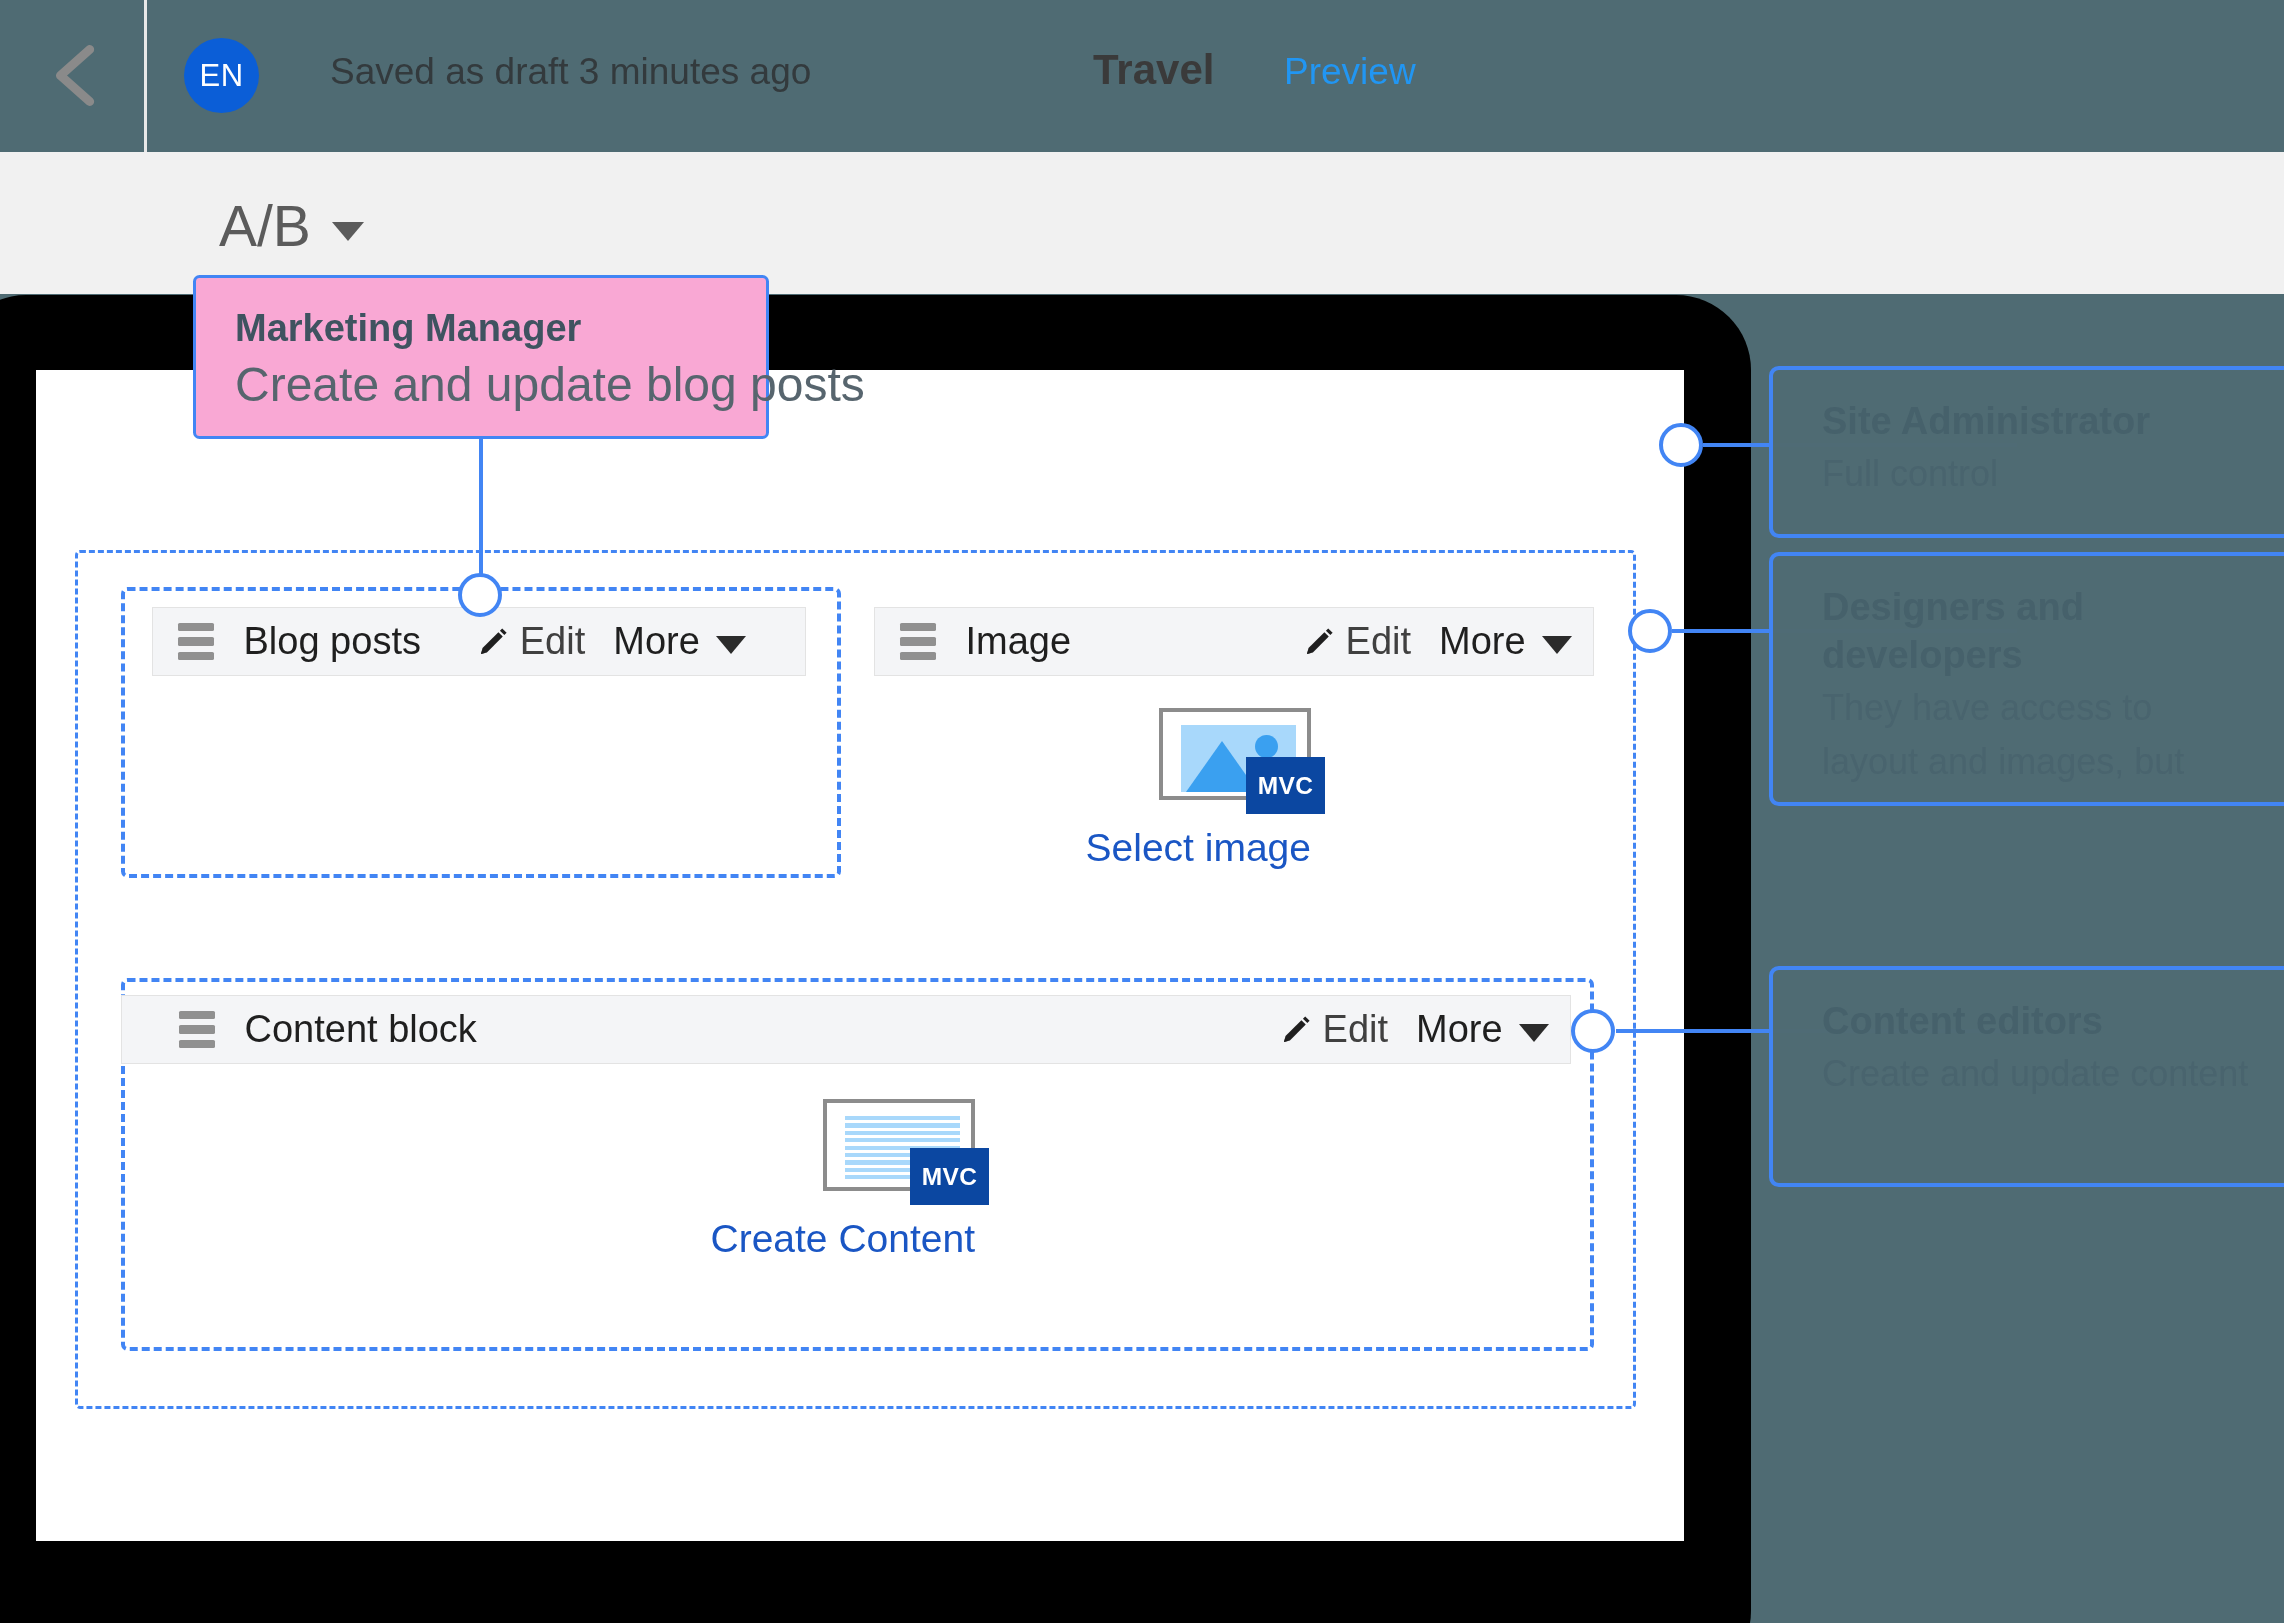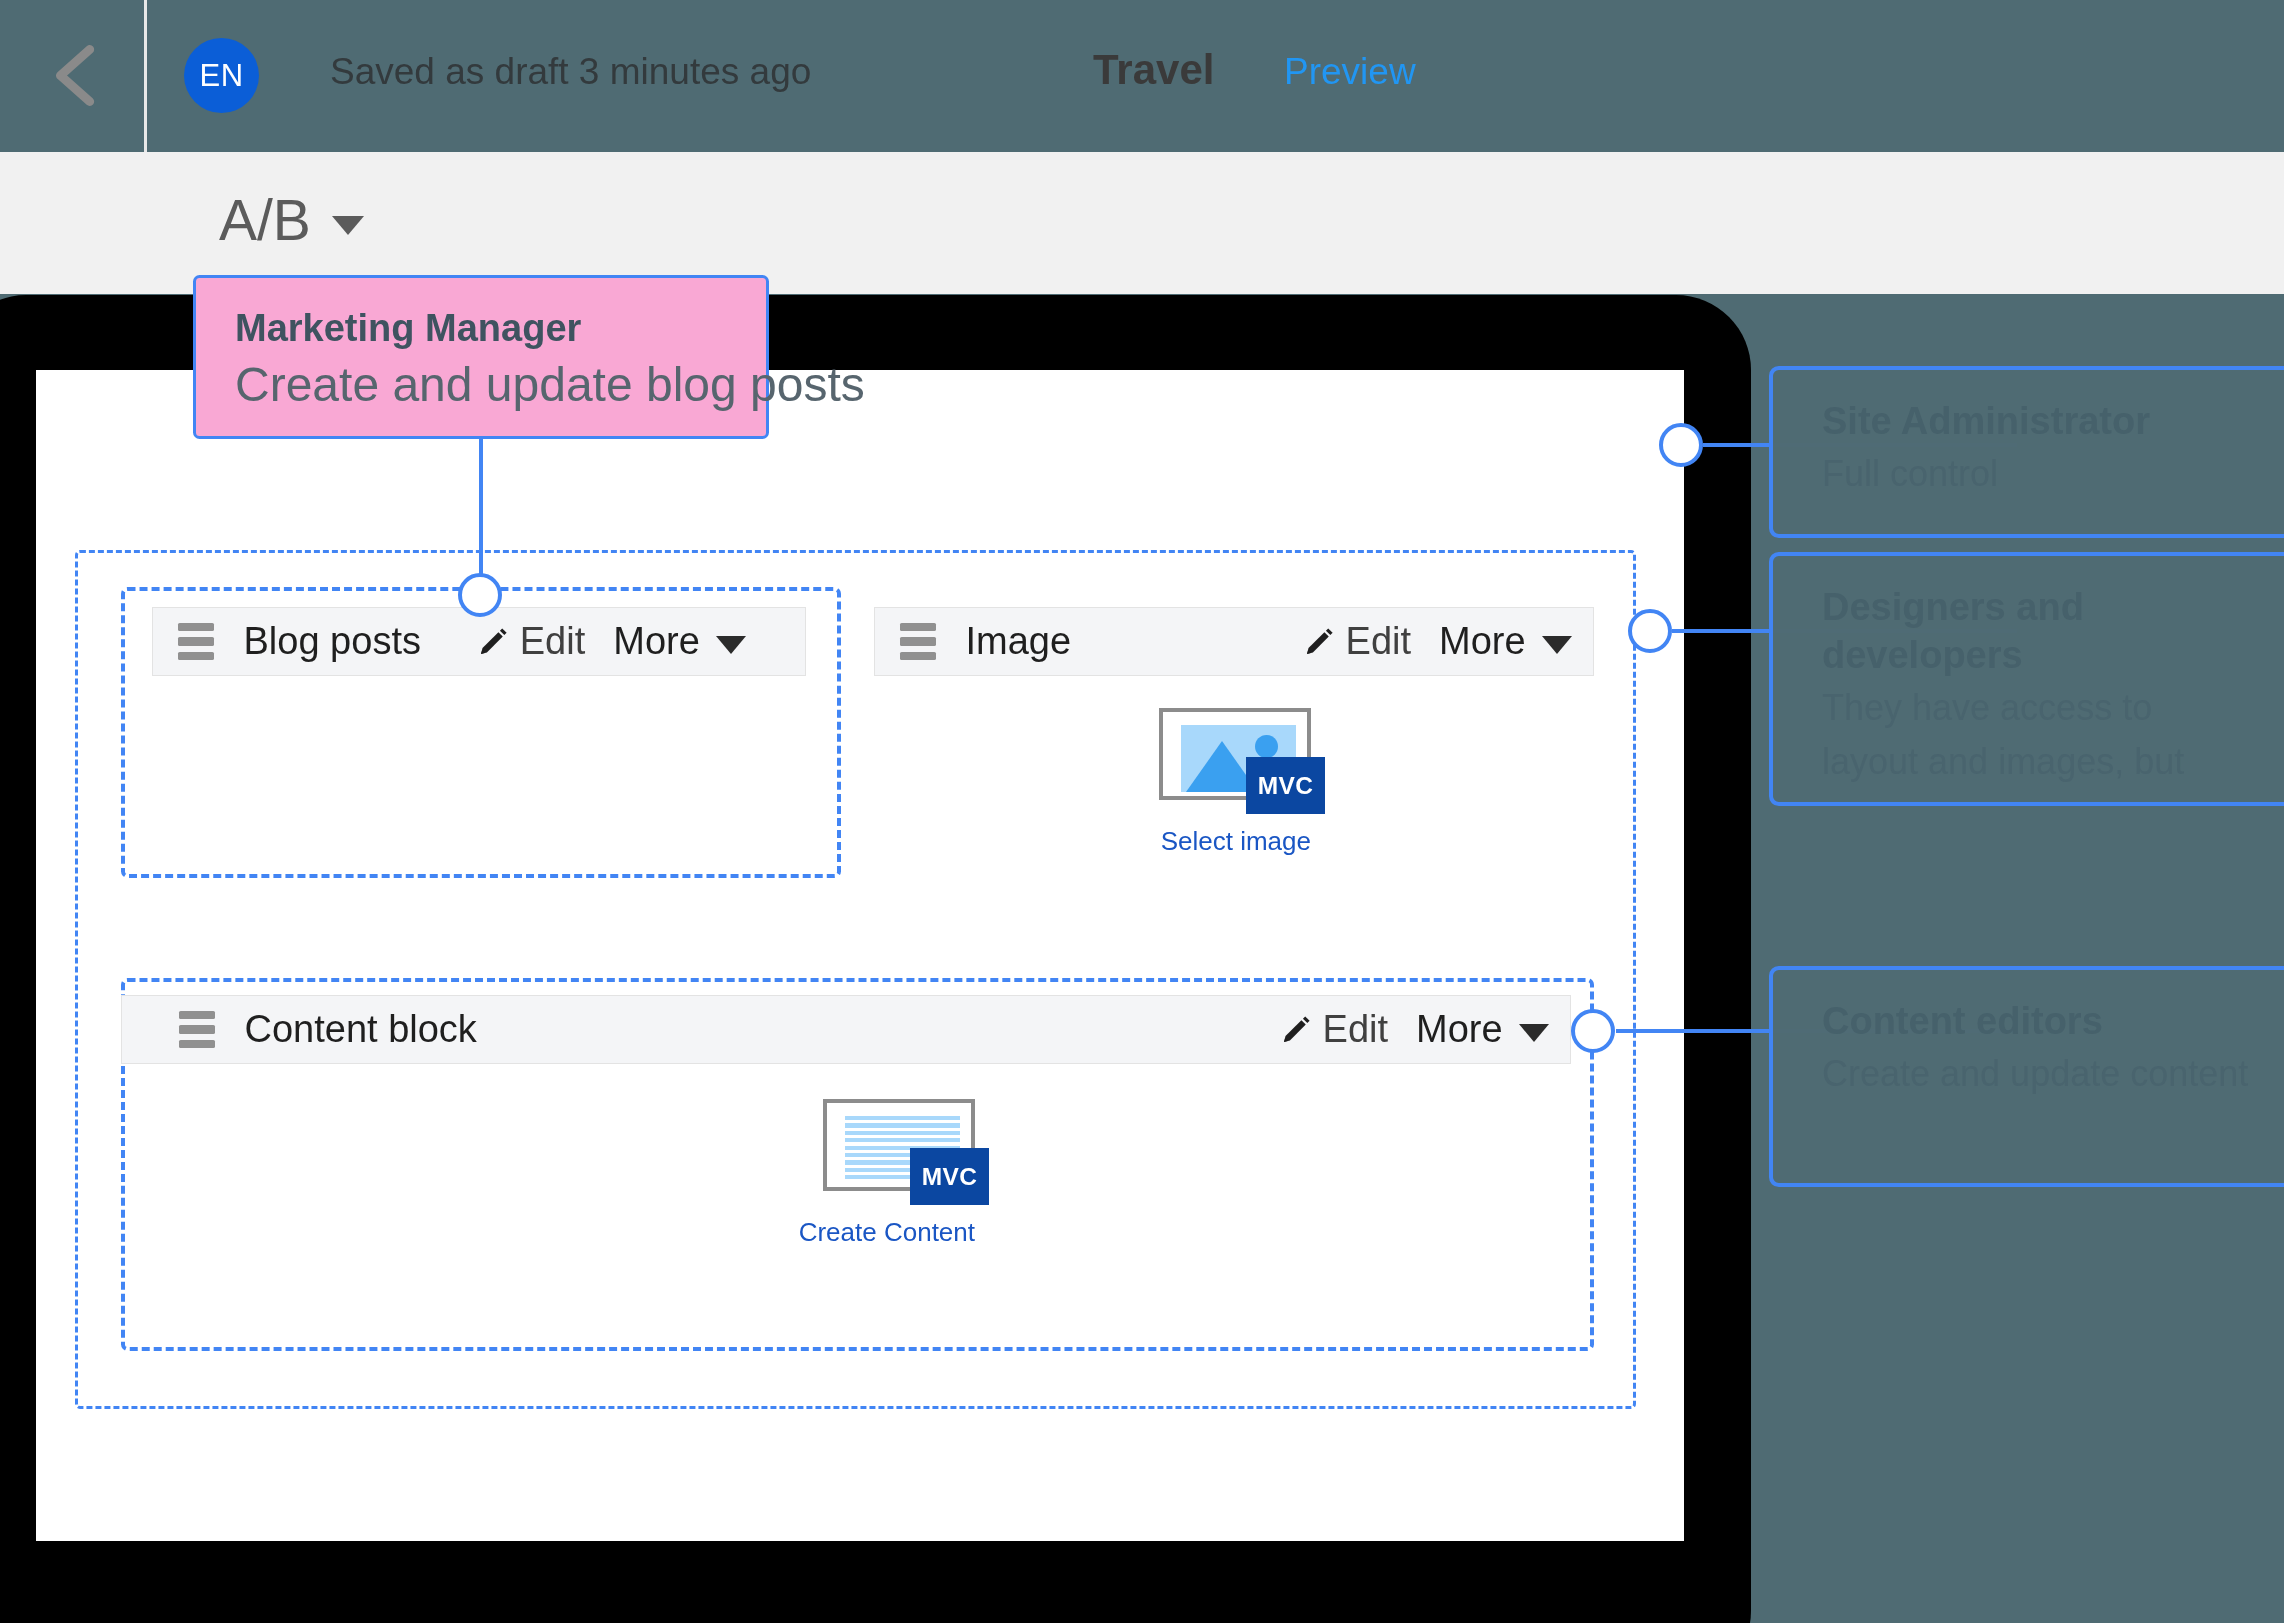--- a/index.html
+++ b/index.html
@@ -86,21 +86,21 @@
   
   .sub-bar {
     position: absolute;
     left: 0; top: 152px;
     width: 2284px;
     height: 142px;
     background: #f1f1f1;
   }
   .ab-selector {
     position: absolute;
-    left: 219px; top: 192px;
+    left: 219px; top: 198px;
     display: flex;
     align-items: center;
     gap: 21px;
     cursor: pointer;
   }
   .ab-label {
     font-size: 57px;
     color: #5b5b5b;
     line-height: 1;
   }
@@ -295,21 +295,21 @@
     color: #ffffff;
     font-size: 24.5px;
     font-weight: bold;
     display: flex;
     align-items: center;
     justify-content: center;
     letter-spacing: 0.4px;
   }
   .ph-link {
     margin-top: 26px;
-    font-size: 26px;
+    font-size: 39px;
     color: #1a56c4;
     white-space: nowrap;
     cursor: pointer;
   }
 
   
   .tooltip-card {
     position: absolute;
     left: 193px; top: 275px;
     width: 576px;

